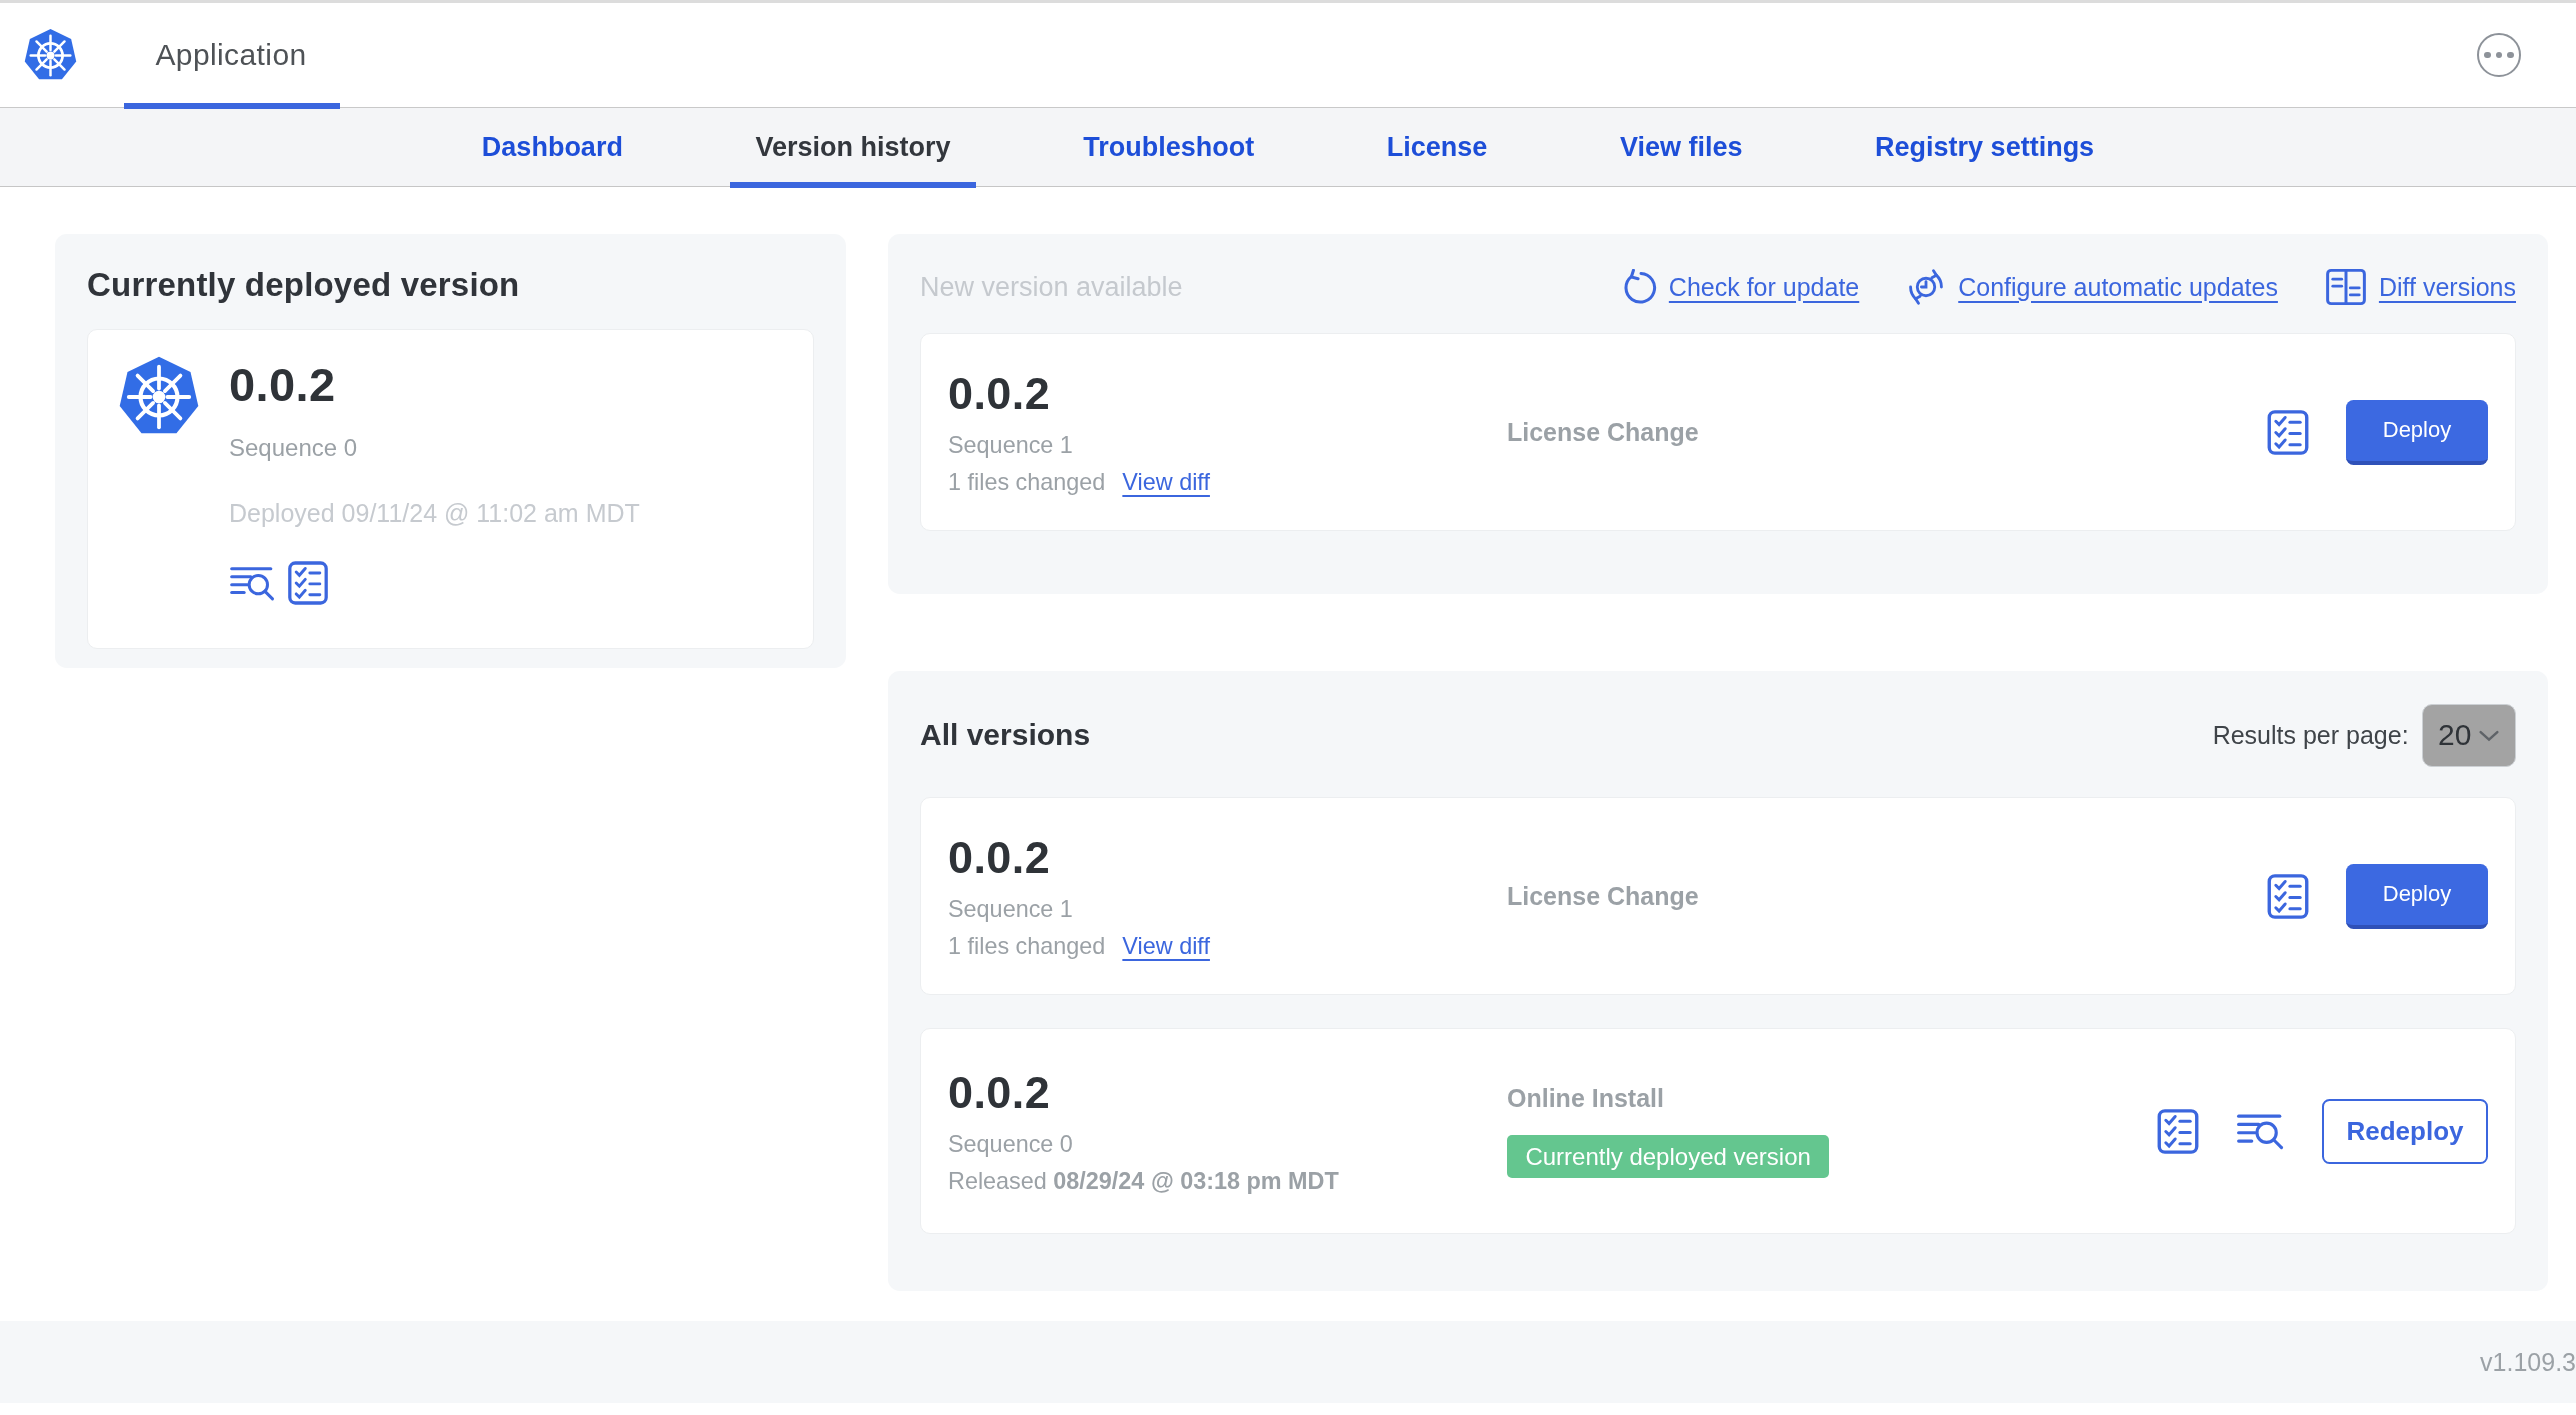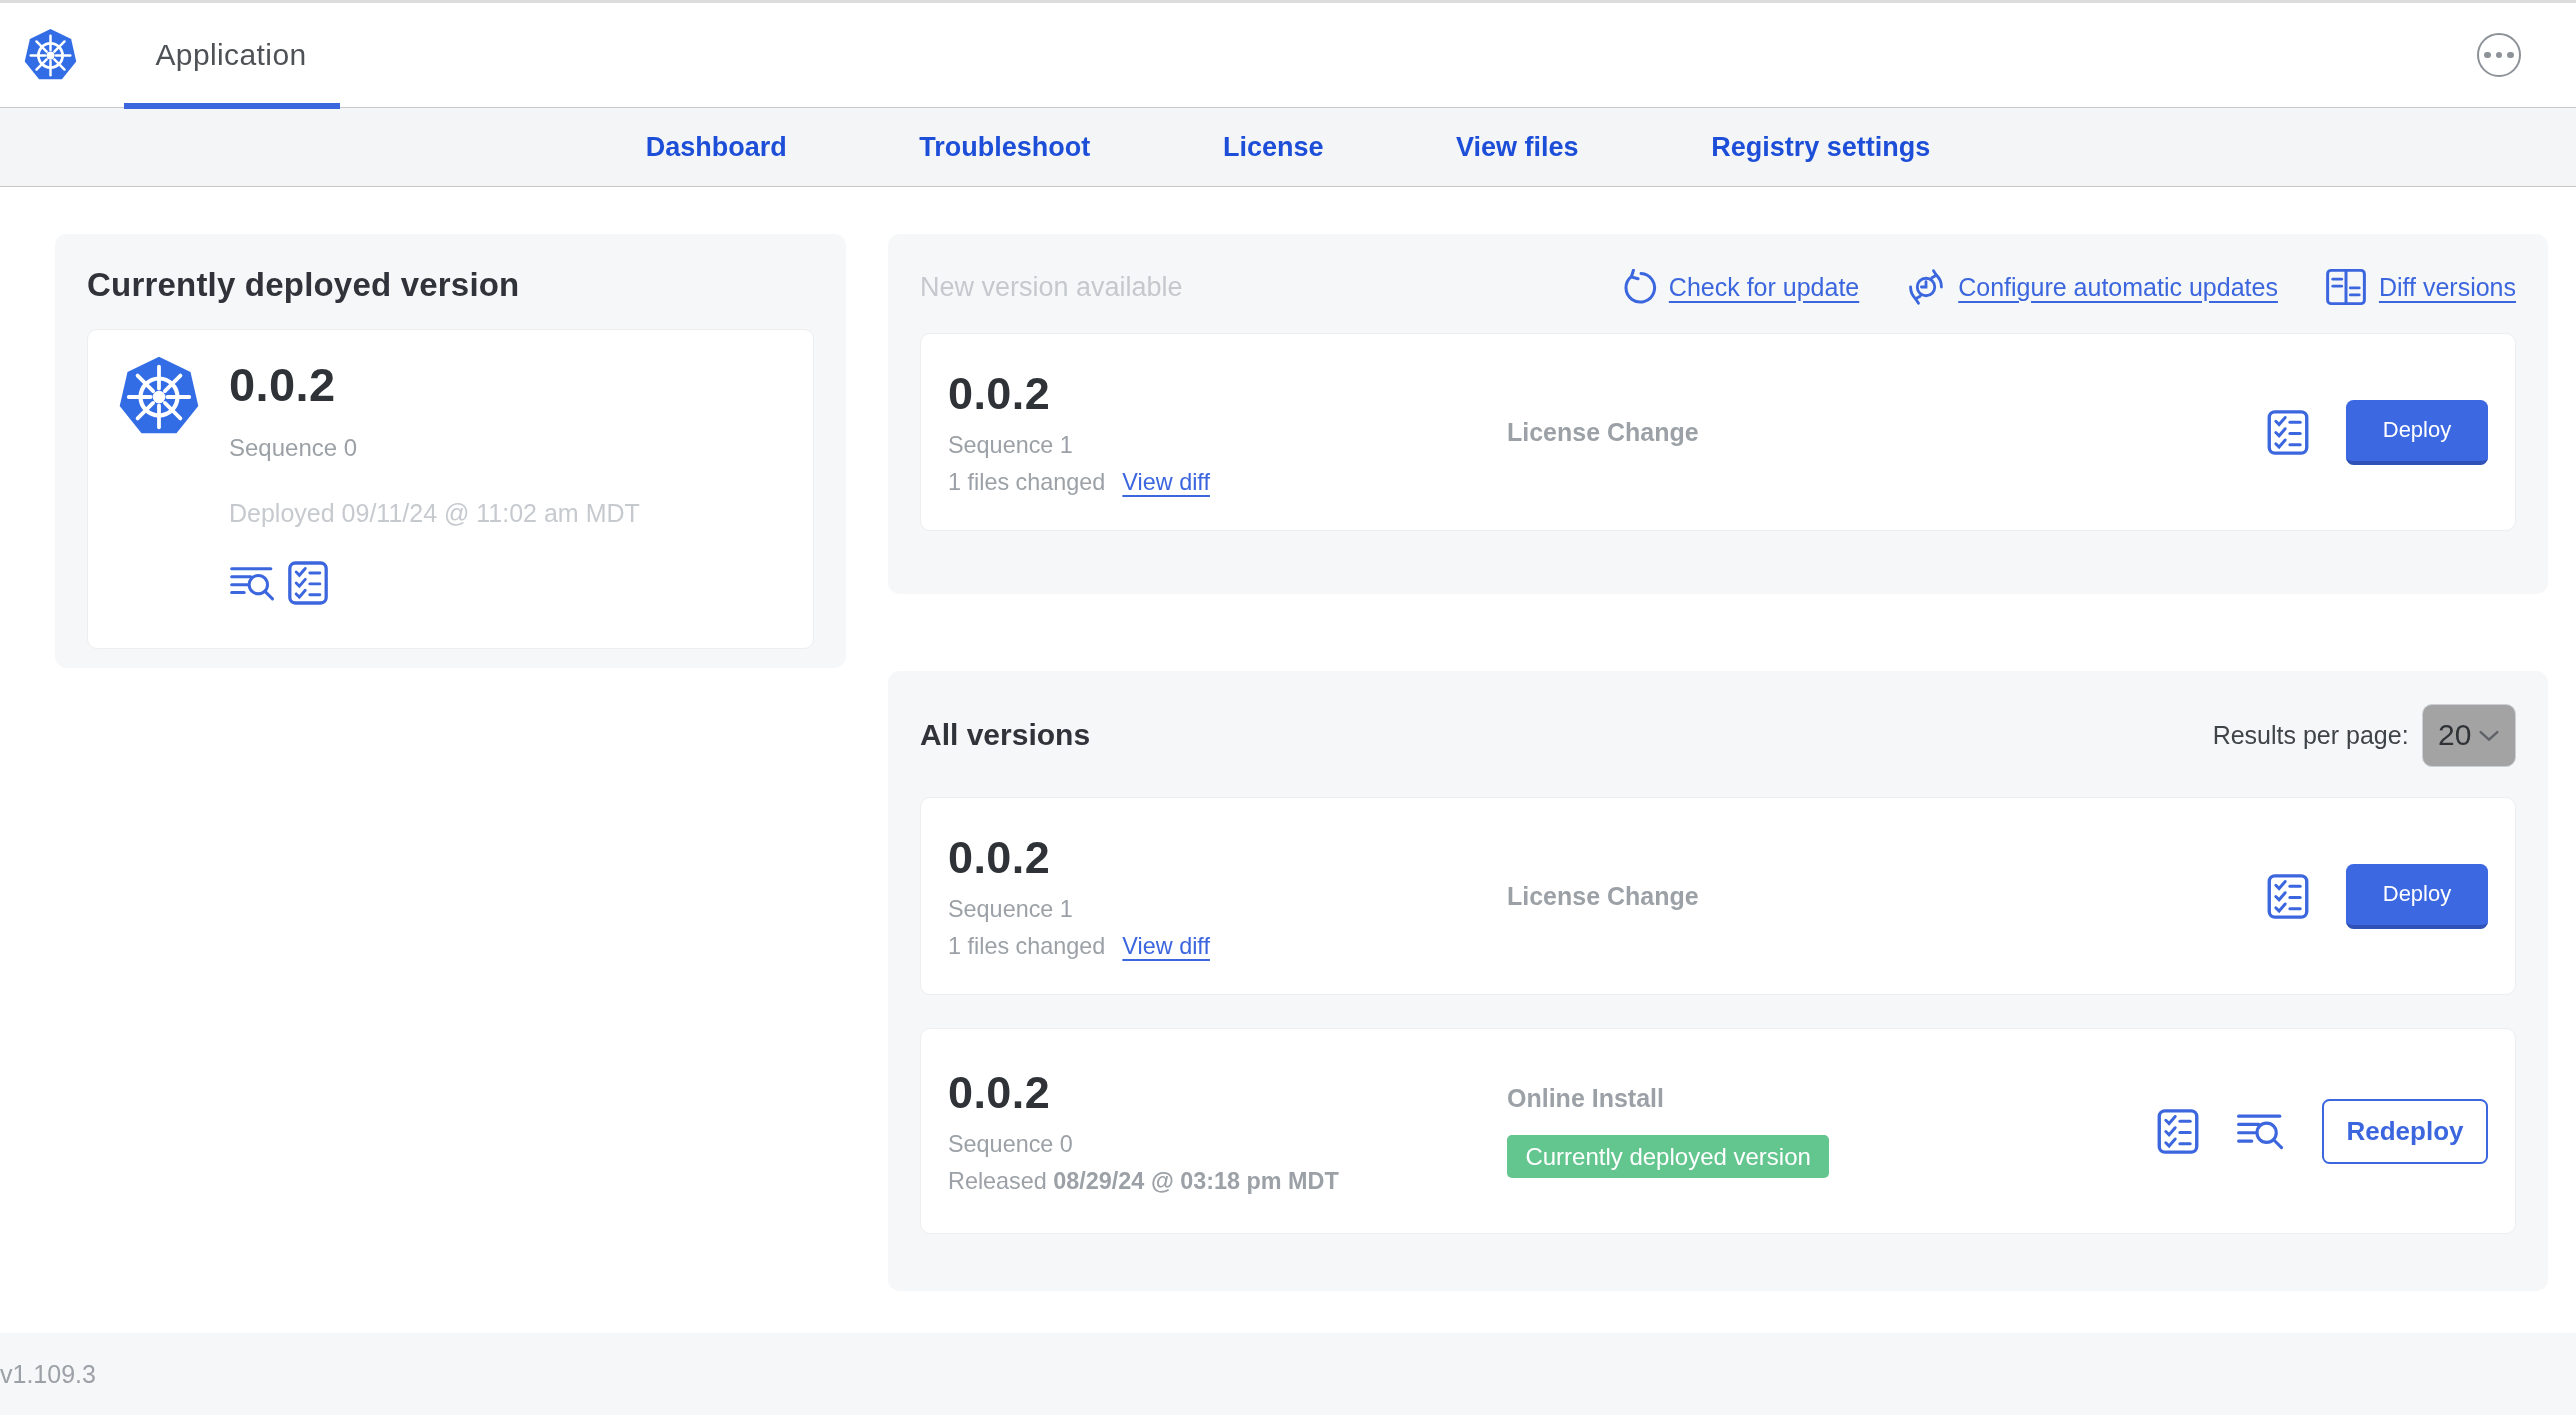--- a/index.html
+++ b/index.html
@@ -85,22 +85,22 @@
 
   .v-actions { margin-left:auto; display:flex; align-items:center; gap:37px; }
   .btn-primary { width:142px; height:65px; background:#3c69e1; border:none; border-bottom:4.2px solid #2f51b8;
                  border-radius:7.5px; color:#fff; font-size:22px; font-weight:400;
                  font-family:"Liberation Sans", sans-serif; cursor:pointer; }
   .btn-outline { width:166px; height:65px; background:#fff; border:2.5px solid #3b66de;
                  border-radius:7.5px; color:#3b66de; font-size:26px; font-weight:700;
                  font-family:"Liberation Sans", sans-serif; cursor:pointer; }
 
   
-  .footer { position:absolute; left:0; right:0; bottom:0; height:82px; background:#f5f7f9;
-            display:flex; align-items:center; justify-content:flex-start; }
+  .footer { position:absolute; left:0; right:0; bottom:12px; height:82px; background:#f5f7f9;
+            display:flex; align-items:center; justify-content:flex-end; }
   .footer span { font-size:25px; color:#9ba1a6; }
 </style>
 </head>
 <body>
 
 <div class="topbar">
   <svg class="app-logo" viewBox="0 0 100 100">
     <polygon points="50,2 87.5,20.1 96.8,60.7 70.8,93.2 29.2,93.2 3.2,60.7 12.5,20.1" fill="#326de6"></polygon>
     <g stroke="#ffffff" stroke-width="4.5" stroke-linecap="round">
       <line x1="60" y1="50" x2="86" y2="50"></line>
@@ -122,20 +122,23 @@
       <span class="dot"></span>
         <span class="dot"></span>
         <span class="dot"></span>
     </span>
   </div>
 </div>
 
 <div class="navbar">
   <div class="nav-tab">
       <span>Dashboard</span>
+    </div>
+  <div class="nav-tab active">
+      <span>Version history</span>
     </div>
   <div class="nav-tab">
       <span>Troubleshoot</span>
     </div>
   <div class="nav-tab">
       <span>License</span>
     </div>
   <div class="nav-tab">
       <span>View files</span>
     </div>

